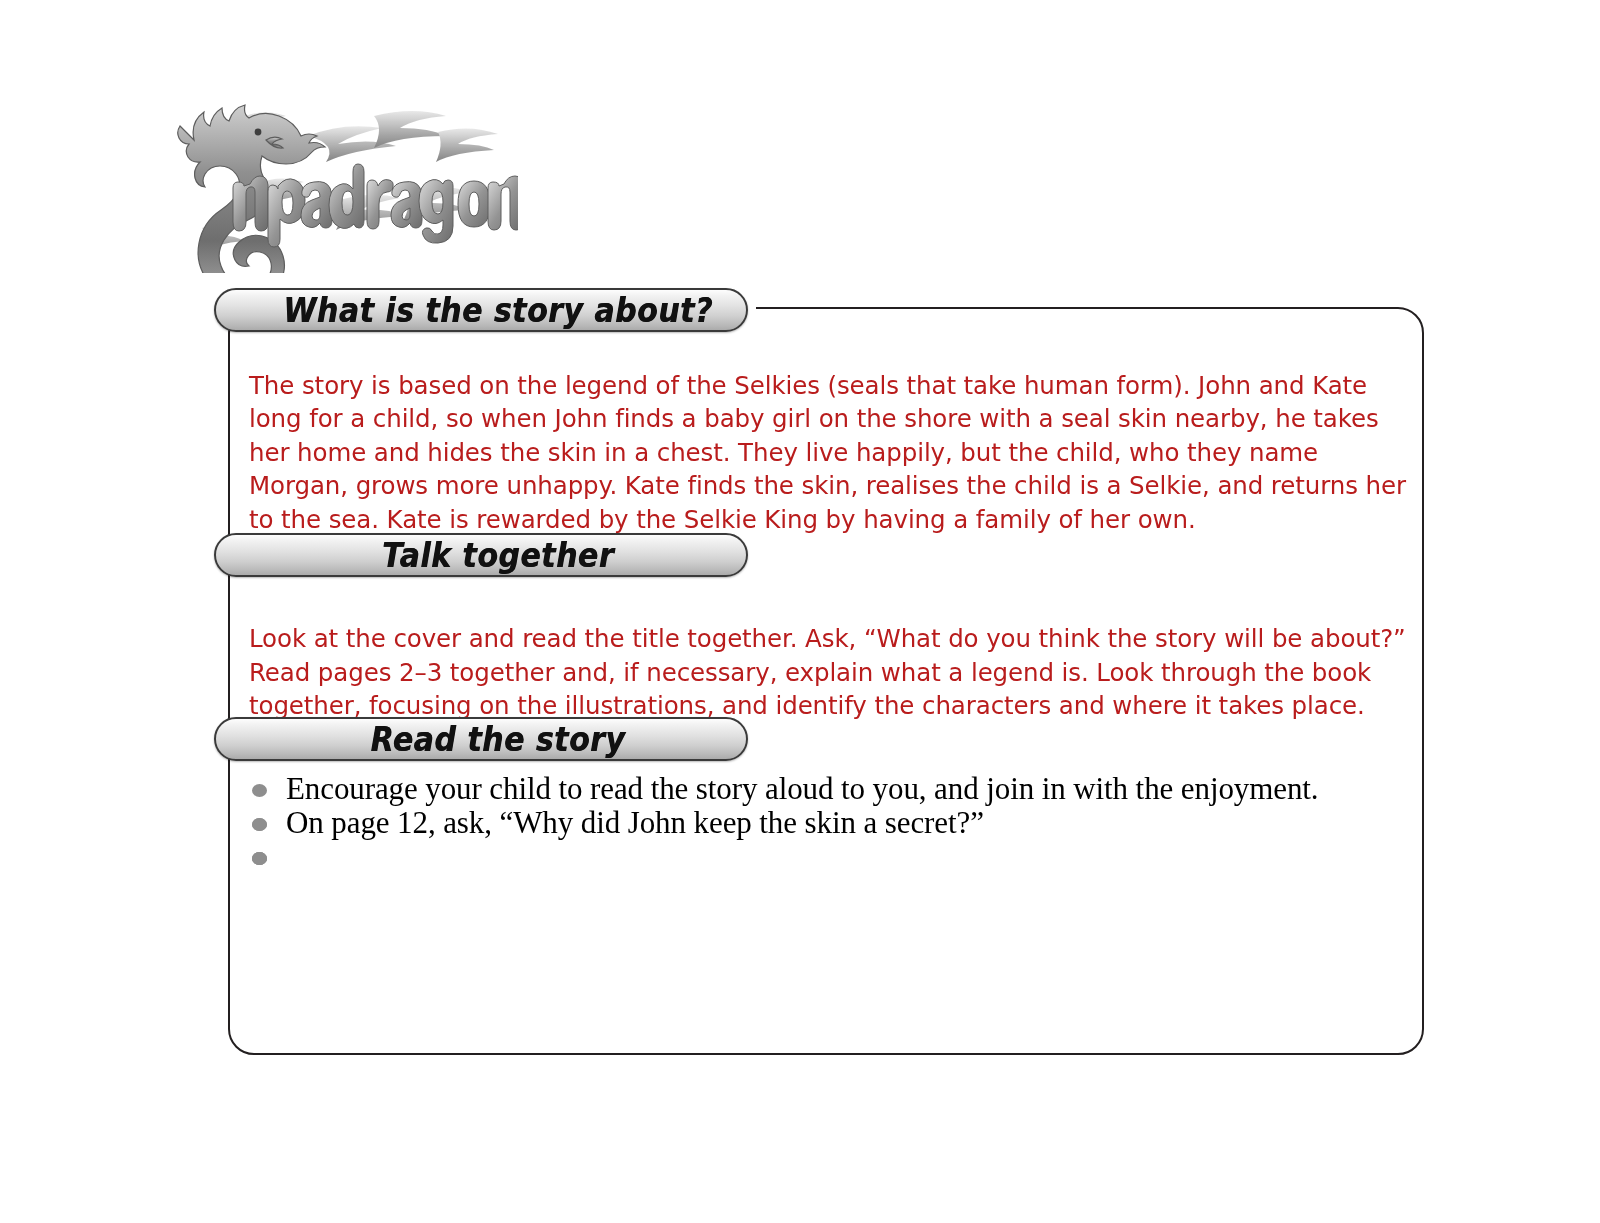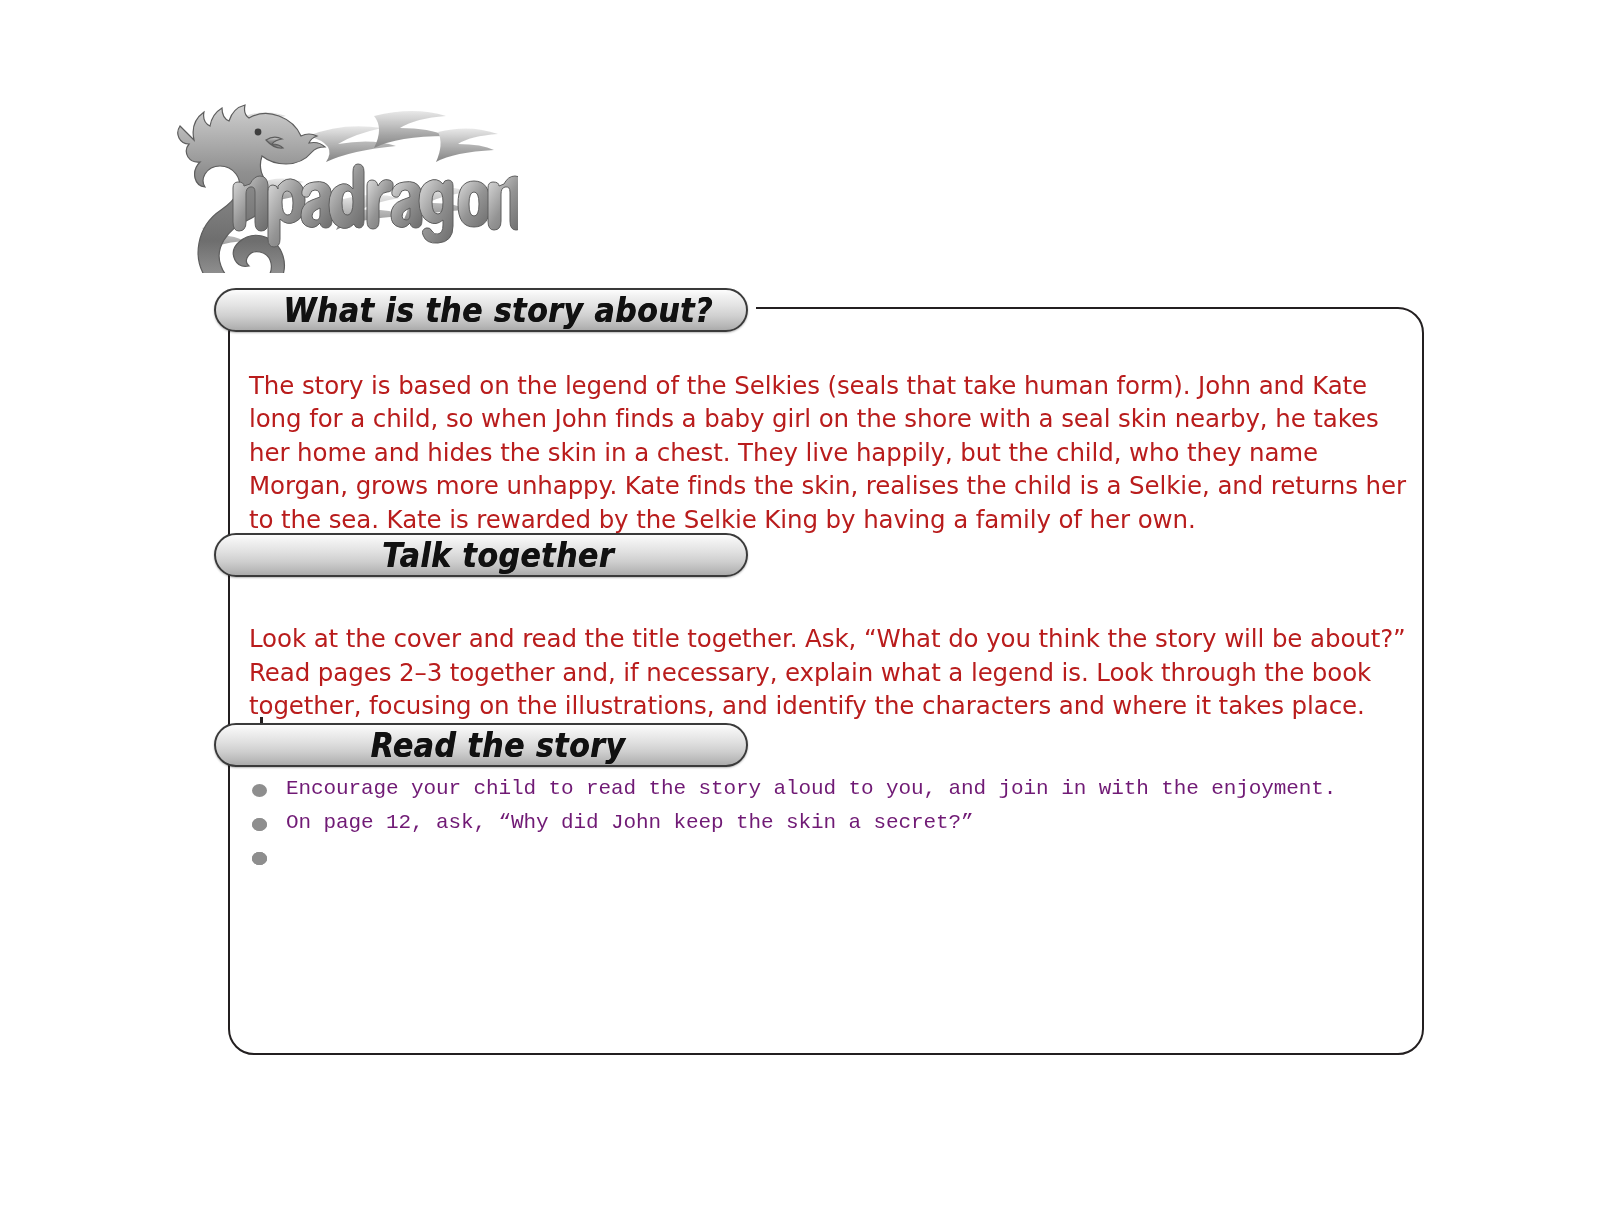--- a/index.html
+++ b/index.html
@@ -83,21 +83,21 @@
   }
   
   .pill-stub {
     position: absolute;
     width: 2.5px;
     background: #231f20;
   }
 
   #pill-1 { left: 214px; top: 288px; width: 534px; }
   #pill-2 { left: 214px; top: 533px; width: 534px; }
-  #pill-3 { left: 214px; top: 717px; width: 534px; margin-top: 6px; }
+  #pill-3 { left: 214px; top: 717px; width: 534px; }
 
   #stub-2 { left: 260px; top: 533px; height: 14px; }
   #stub-3 { left: 260px; top: 717px; height: 14px; }
 
   
   .body-text {
     position: absolute;
     font-family: "DejaVu Sans", "Liberation Sans", sans-serif;
     font-size: 24.5px;
     line-height: 33.5px;
@@ -114,24 +114,24 @@
     top: 772px;
     width: 1160px;
     list-style: none;
     margin: 0;
     padding: 0;
   }
   .bullet-item {
     position: relative;
     padding-left: 37px;
     margin: 0 0 0.5px 0;
-    font-family: Liberation Mono, monospace;
-    font-size: 21px;
+    font-family: Liberation Serif, serif;
+    font-size: 31px;
     line-height: 33.5px;
-    color: #701a75;
+    color: #000000;
     letter-spacing: -0.1px;
   }
   .bullet-dot {
     position: absolute;
     left: 3px;
     top: 12px;
     width: 15px;
     height: 13px;
     border-radius: 50%;
     background: #8e8e8e;

